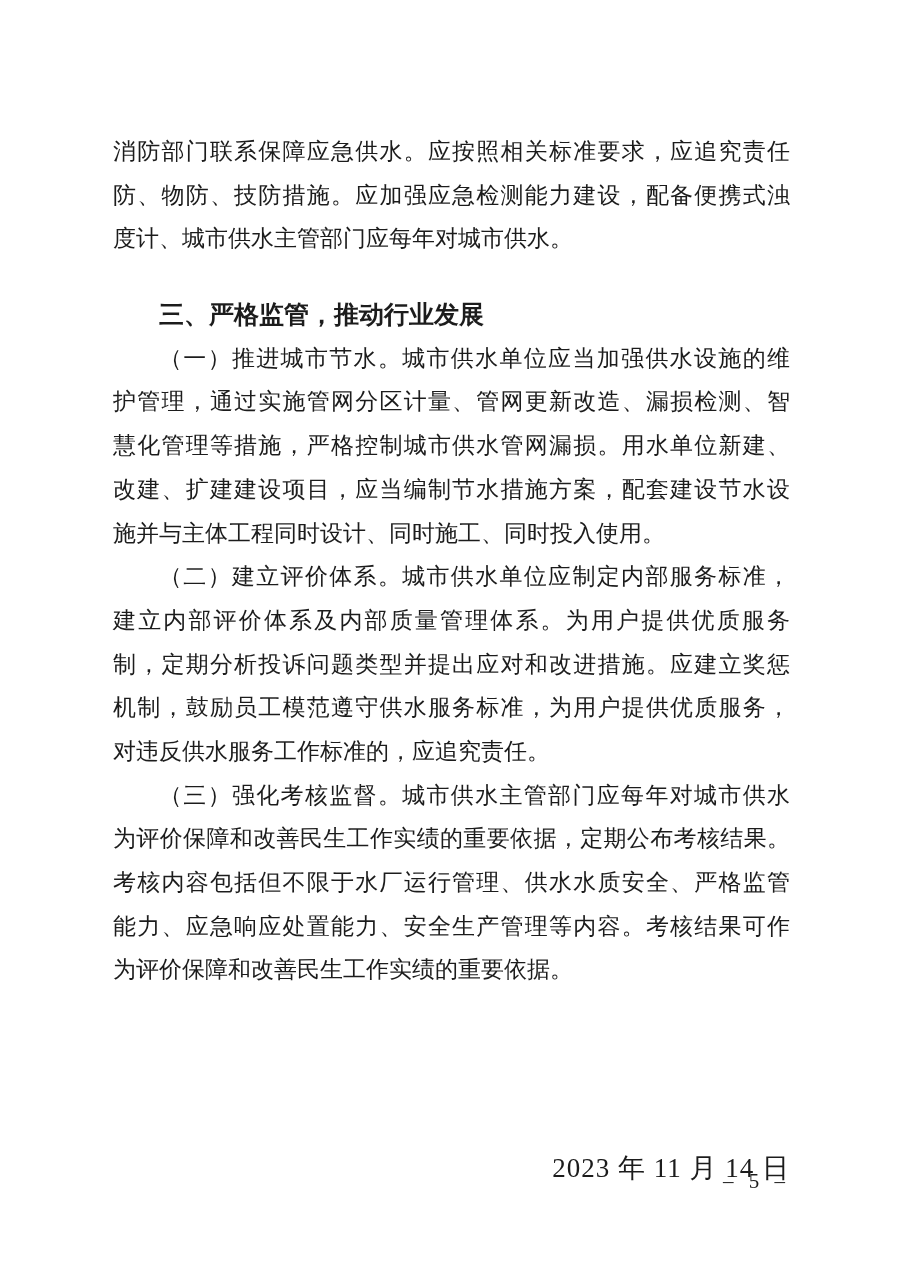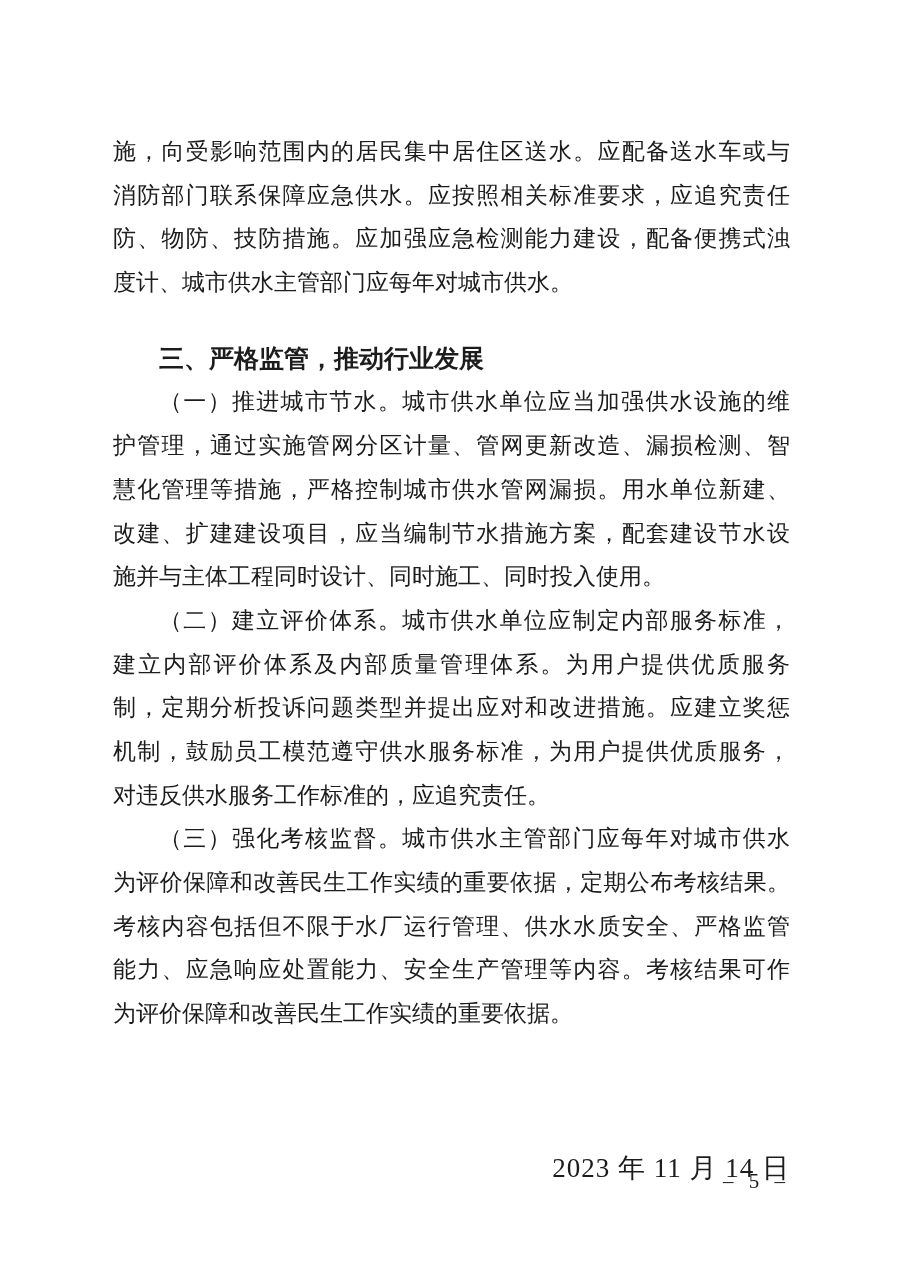--- a/index.html
+++ b/index.html
@@ -61,21 +61,20 @@
     letter-spacing:5px;
     text-align:right;
   }
 </style>
 </head>
 <body>
 
 <div class="page">
   <div class="content">
 
-    <div class="line fill"><span>施，向受影响范围内的居民集中居住区送水。应配备送水车或与</span></div>
     <div class="line fill"><span>消防部门联系保障应急供水。应按照相关标准要求，应追究责任</span></div>
     <div class="line fill"><span>防、物防、技防措施。应加强应急检测能力建设，配备便携式浊</span></div>
     <div class="line end"><span>度计、城市供水主管部门应每年对城市供水。</span></div>
 
     <div class="line heading indent"><span>三、严格监管，推动行业发展</span></div>
 
     <div class="line fill indent"><span class="lead">（一）推进城市节水。</span><span>城市供水单位应当加强供水设施的维</span></div>
     <div class="line fill"><span>护管理，通过实施管网分区计量、管网更新改造、漏损检测、智</span></div>
     <div class="line fill"><span>慧化管理等措施，严格控制城市供水管网漏损。用水单位新建、</span></div>
     <div class="line fill"><span>改建、扩建建设项目，应当编制节水措施方案，配套建设节水设</span></div>

